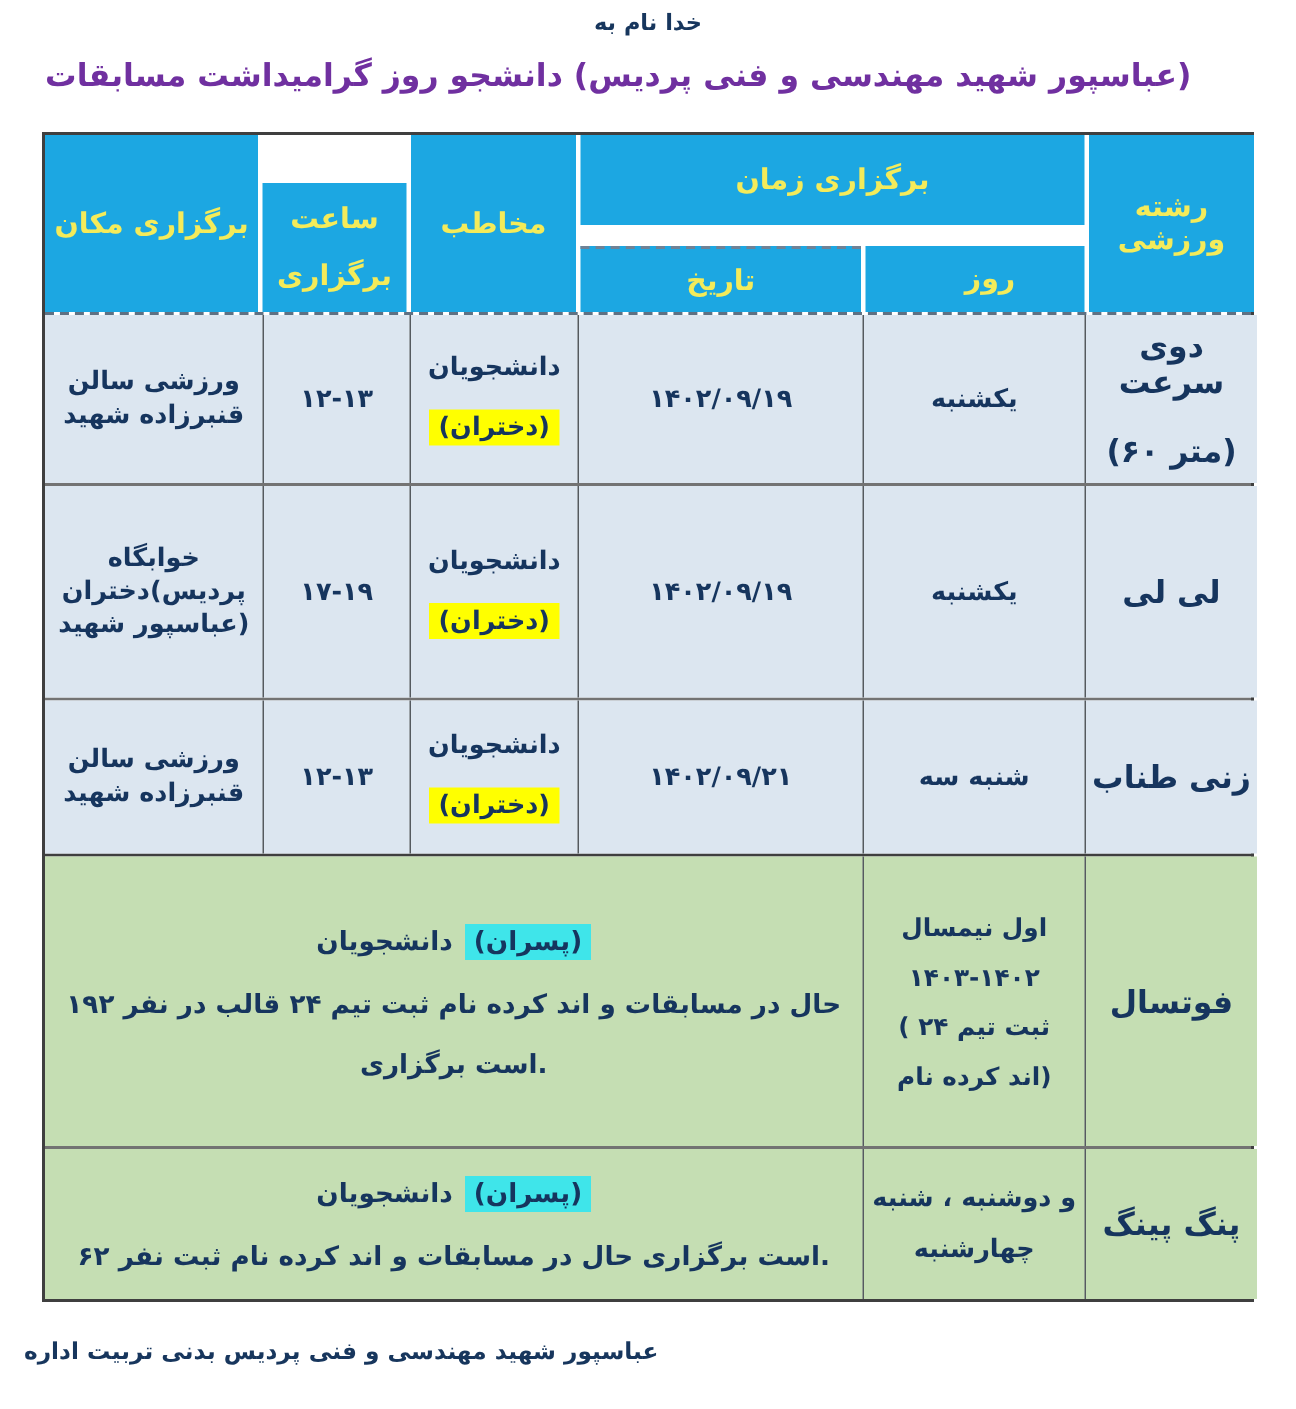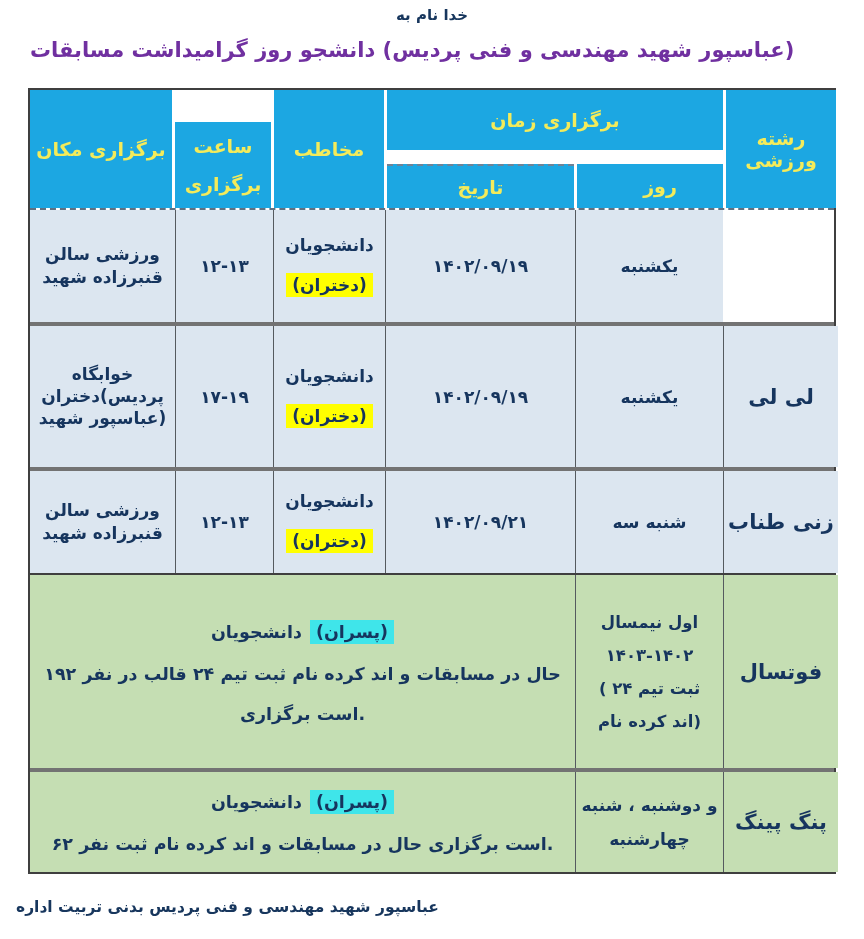--- a/index.html
+++ b/index.html
@@ -56,21 +56,21 @@
   .hc-hour  { grid-column:2; gap:16px;margin-top:32px; }
   .hc-aud   { grid-column:3; }
   .hc-time  { grid-column:4/6; grid-row:1; }
   .hc-date  { grid-column:4; grid-row:3; border-top:2px dashed #6f8296; }
   .hc-day   { grid-column:5; grid-row:3;padding-left:20px; }
   .hc-sport { grid-column:6; }
   
   .trow {
     display:grid;
     grid-template-columns:145px 98px 112px 190px 148px 115px;
-    border-top:4px solid #737373;
+    border-top:2px solid #737373;
   }
   .trow.first { border-top:none; }
   .trow.green-start { border-top:2px solid #3f3f3f; }
   .blue  { background:#DCE6F0; }
   .green { background:#C5DEB3; }
   .cell {
     display:flex;
     flex-direction:column;
     align-items:center;
     justify-content:center;
@@ -130,20 +130,24 @@
     <div class="cell blue r1 aud-cell">
       <span>دانشجویان</span>
       <span class="hl-yellow">‎(‎دختران‎)‎</span>
     </div>
     <div class="cell blue r1">
         <span class="num">۱۴۰۲/۰۹/۱۹</span>
       </div>
     <div class="cell blue r1">
         <span>یکشنبه</span>
       </div>
+    <div class="cell blue r1 sport-cell">
+      <span>دوی ‎سرعت</span>
+      <span>‎(‎۶۰ ‎متر‎)‎</span>
+    </div>
   </div>
 
   <div class="trow">
     <div class="cell blue r2 loc-cell">
       <span>خوابگاه</span>
       <span>دختران‎(‎پردیس</span>
       <span>شهید ‎عباسپور‎)‎</span>
     </div>
     <div class="cell blue r2">
         <span class="num">۱۷-۱۹</span>

